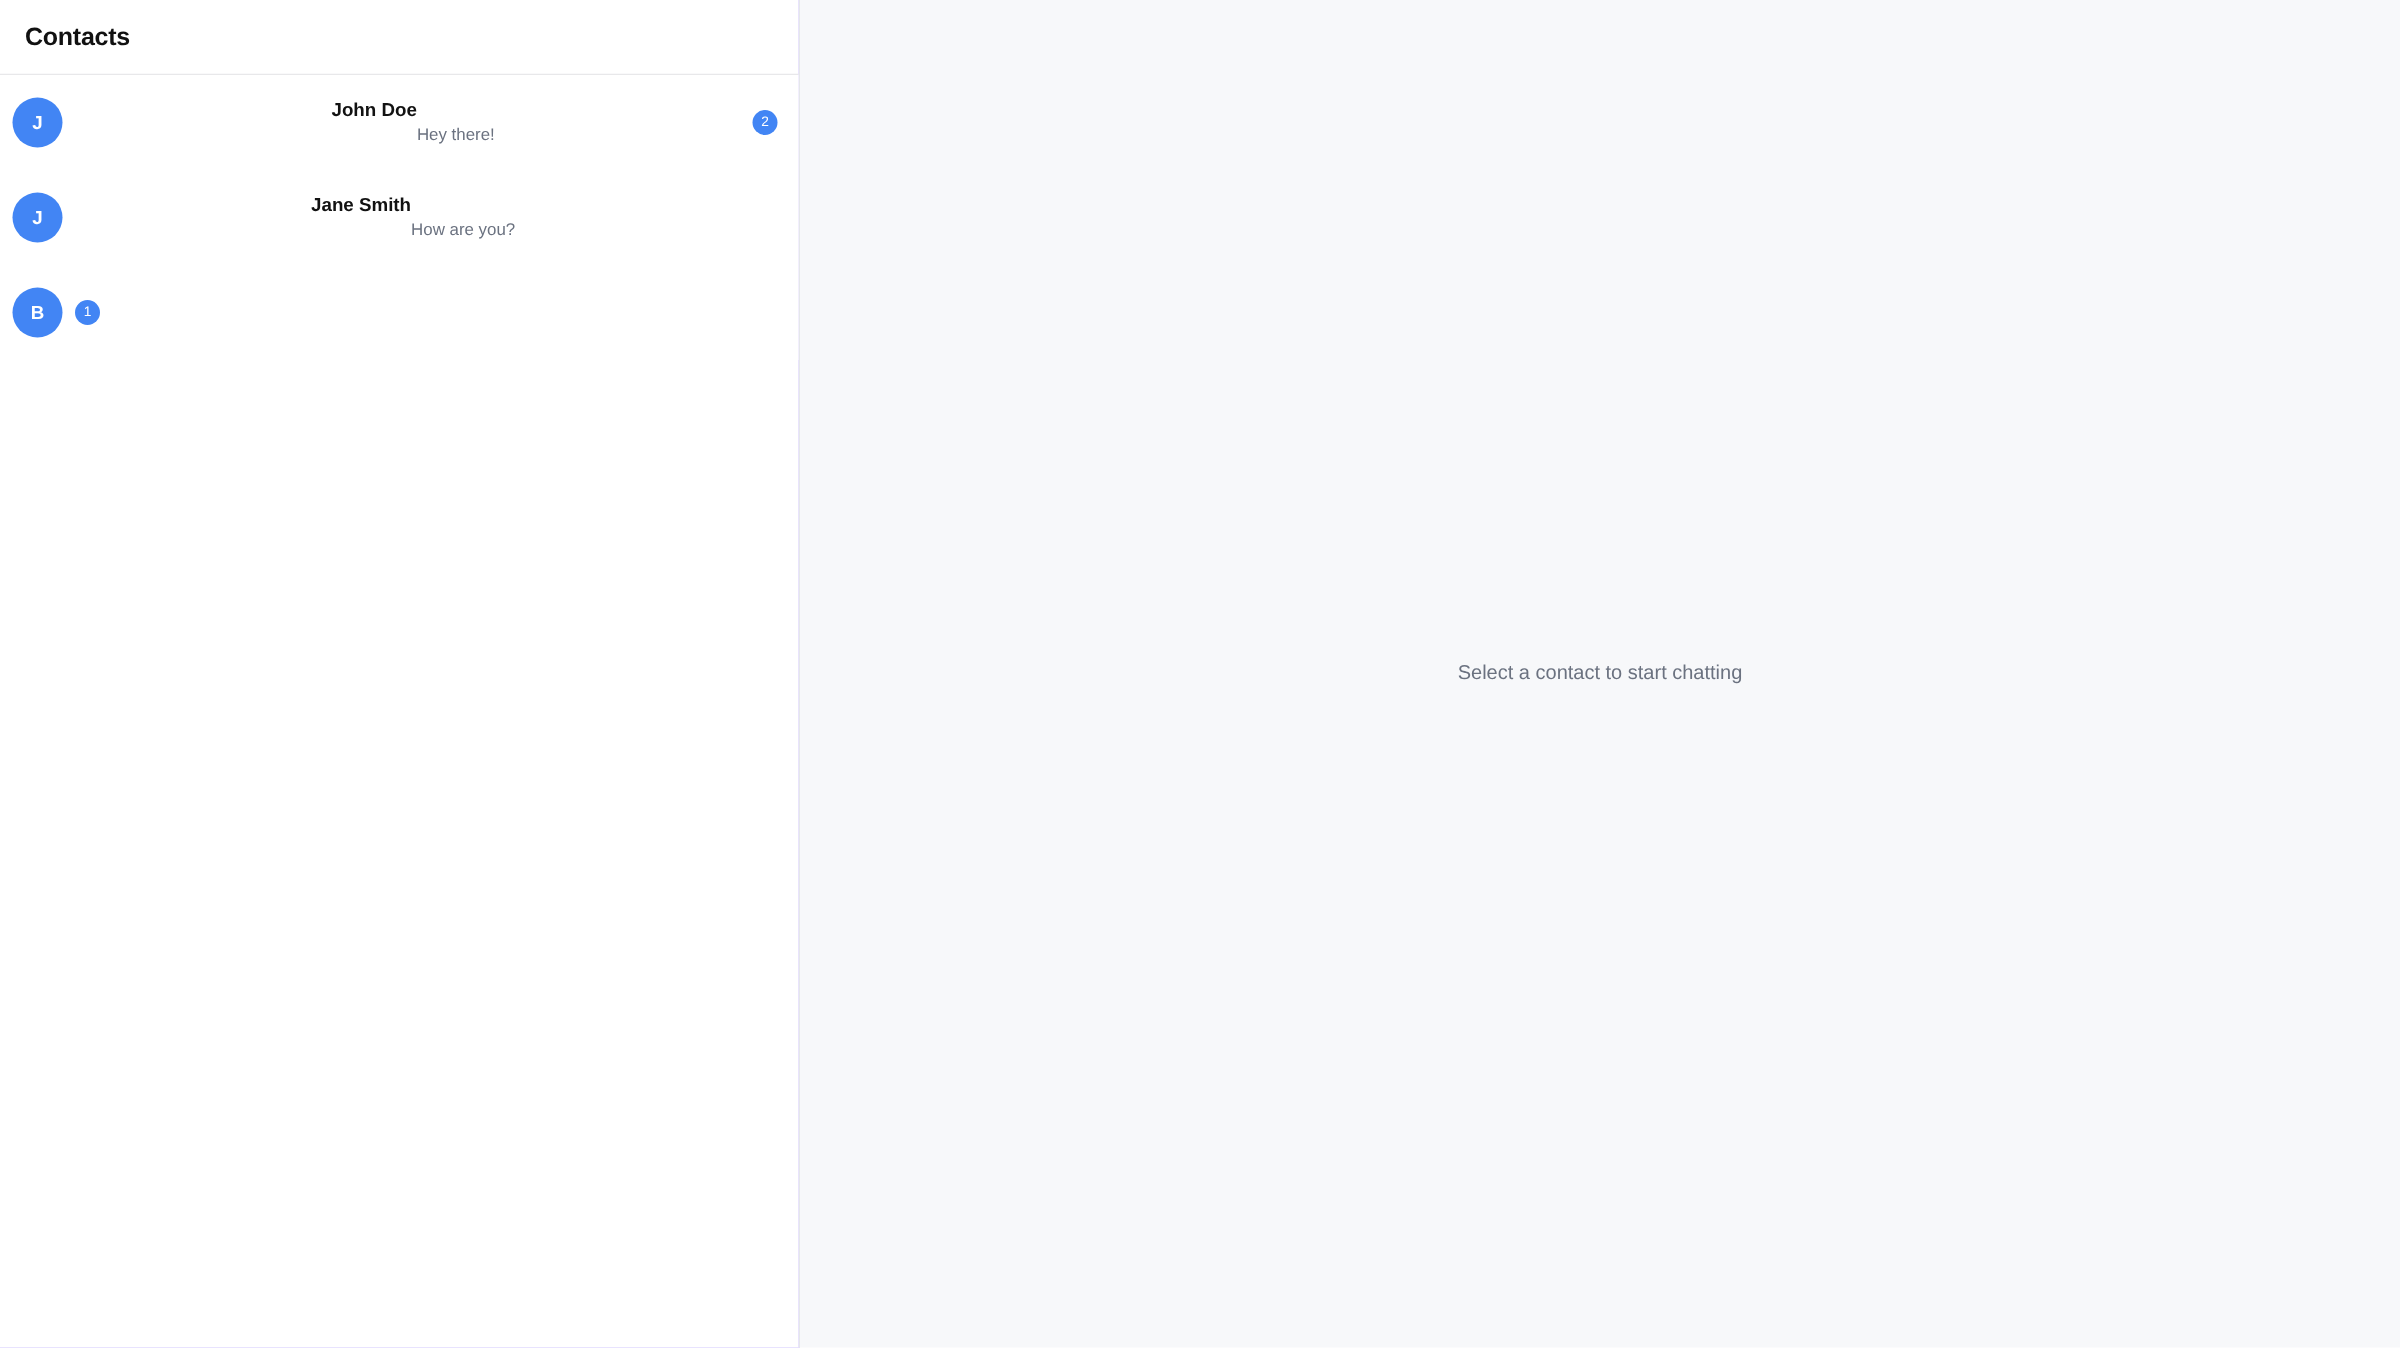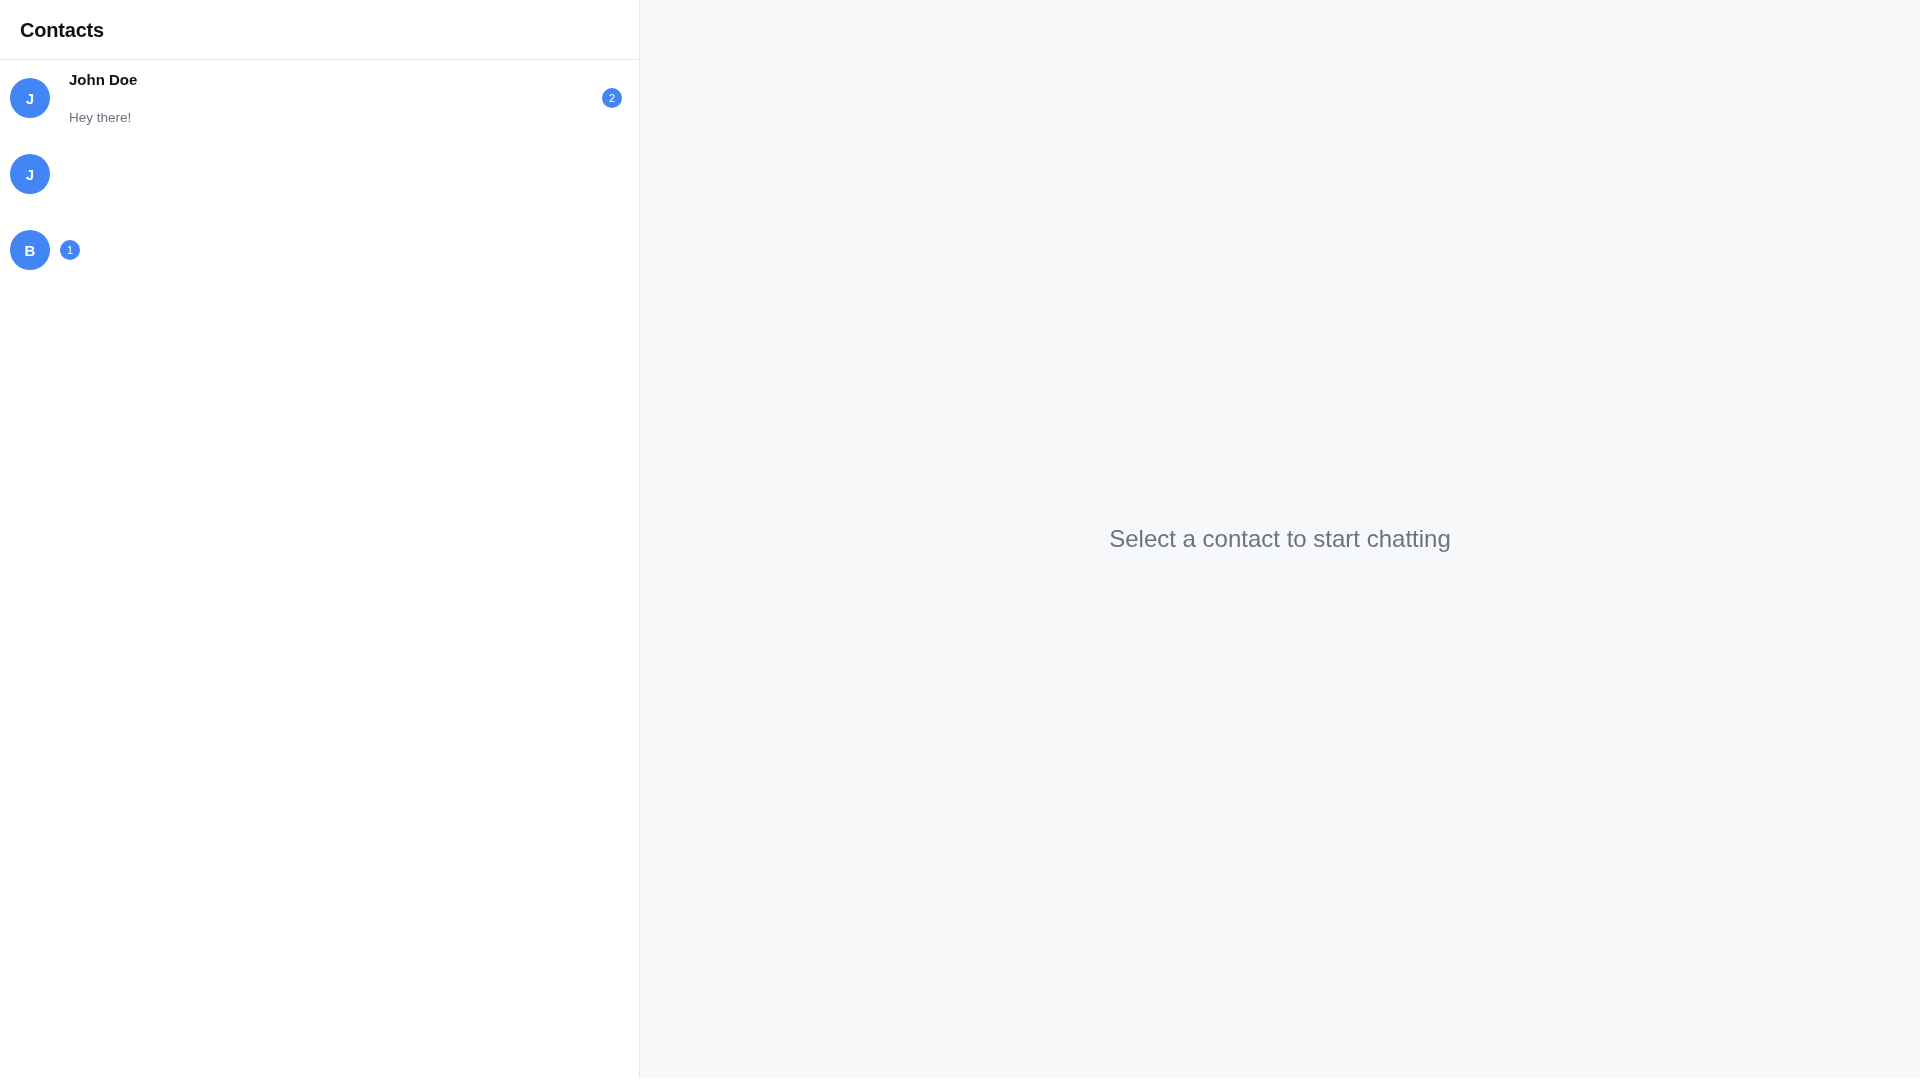--- a/index.html
+++ b/index.html
@@ -83,21 +83,21 @@
     font-size: 15px;
     font-weight: bold;
     line-height: 1;
   }
 
   .contact-body {
     flex: 1 1 auto;
     min-width: 0;
     margin-left: 19px;
     display: flex;
-    flex-direction: column;
+    flex-direction: row;
     justify-content: center;
   }
 
   .contact-name {
     font-size: 15px;
     font-weight: bold;
     color: #121212;
     line-height: 19px;
     white-space: nowrap;
     overflow: hidden;
@@ -138,21 +138,21 @@
   #chat-panel {
     flex: 1 1 auto;
     height: 100%;
     background: #f7f8fa;
     display: flex;
     align-items: center;
     justify-content: center;
   }
 
   #empty-state-text {
-    font-size: 24px;
+    font-size: 16px;
     font-weight: normal;
     color: #6b7280;
     line-height: 1.2;
     text-align: center;
   }
 
   #page-bottom-strip {
     width: 1920px;
     height: 2px;
     background: #ffffff;
@@ -177,20 +177,24 @@
           <div class="contact-body">
             <div class="contact-name">John Doe</div>
             <div class="contact-preview">Hey there!</div>
           </div>
           <div class="contact-badge">2</div>
         </div>
         <div class="contact-row">
           <div class="contact-avatar">
             <span>J</span>
           </div>
+          <div class="contact-body">
+            <div class="contact-name">Jane Smith</div>
+            <div class="contact-preview">How are you?</div>
+          </div>
           <div class="contact-badge is-hidden"></div>
         </div>
         <div class="contact-row">
           <div class="contact-avatar">
             <span>B</span>
           </div>
           <div class="contact-badge">1</div>
         </div>
       </div>
 

